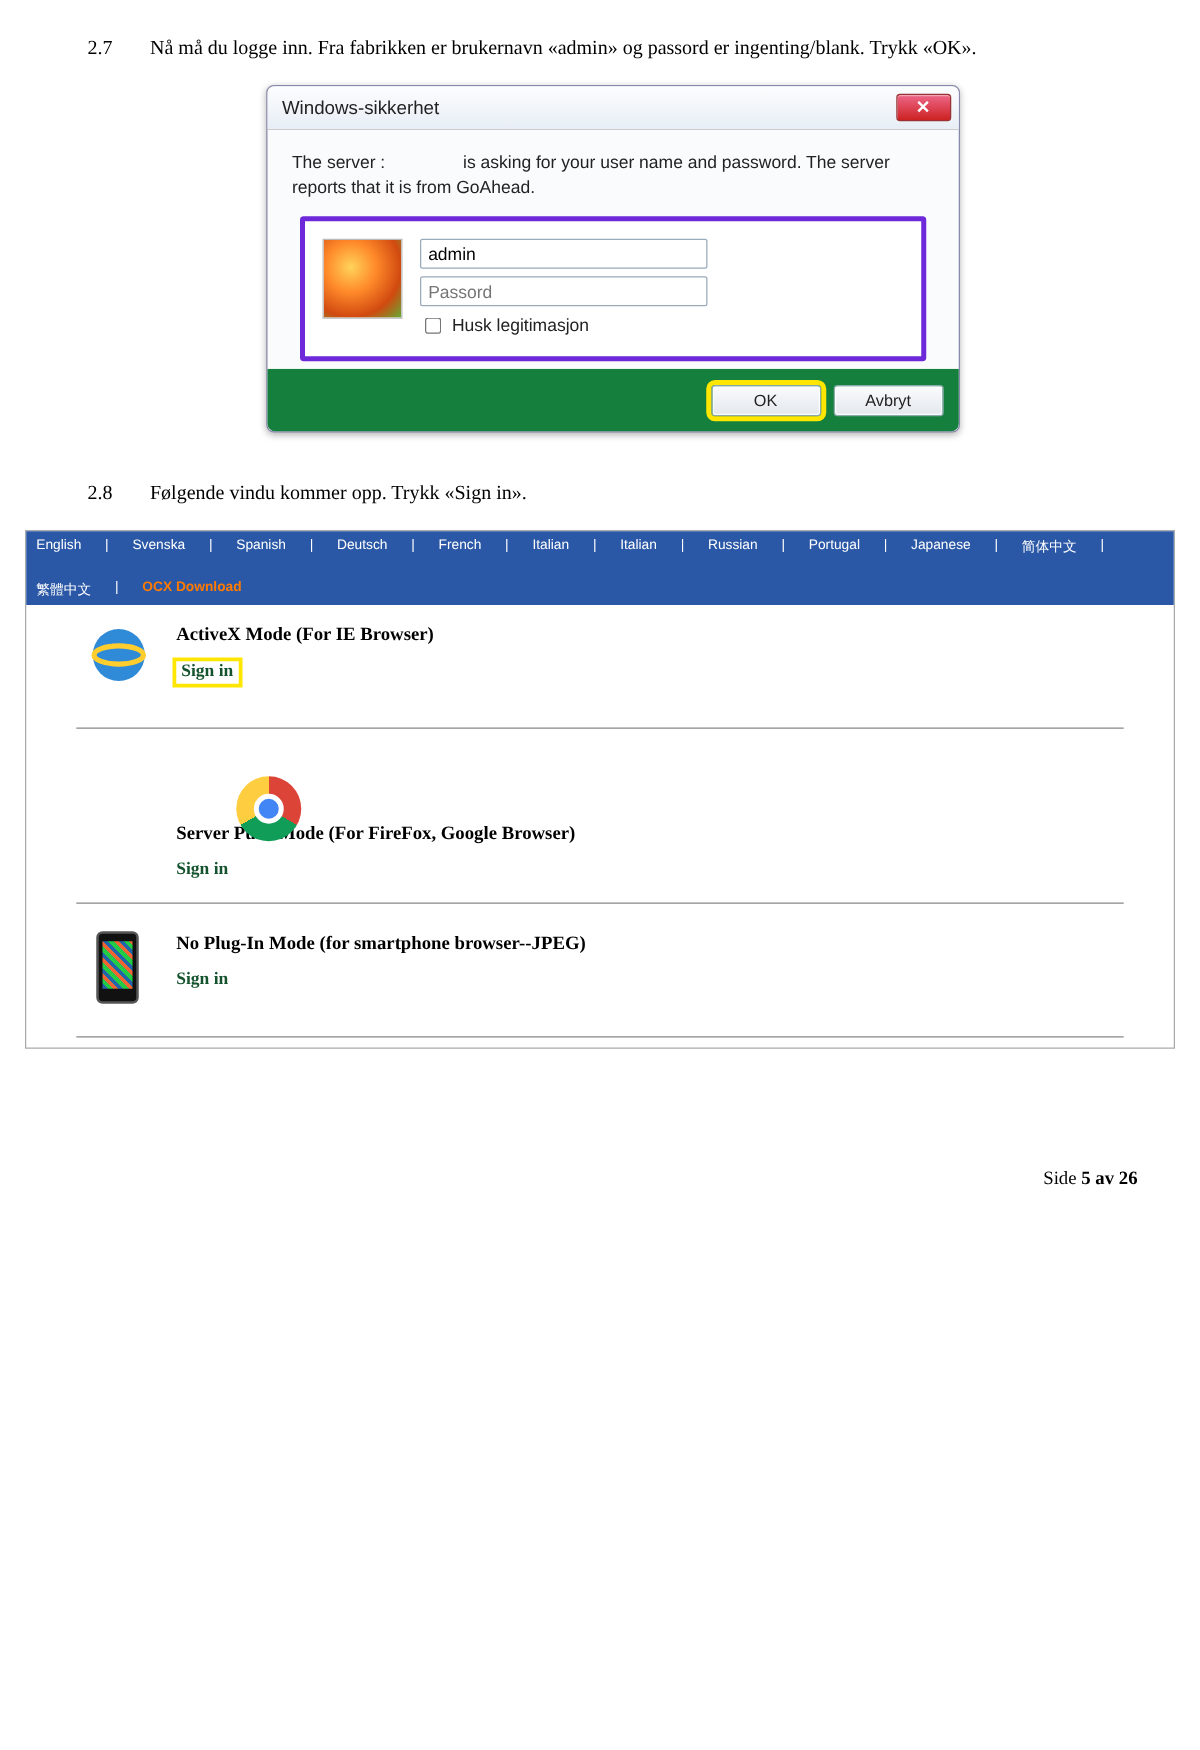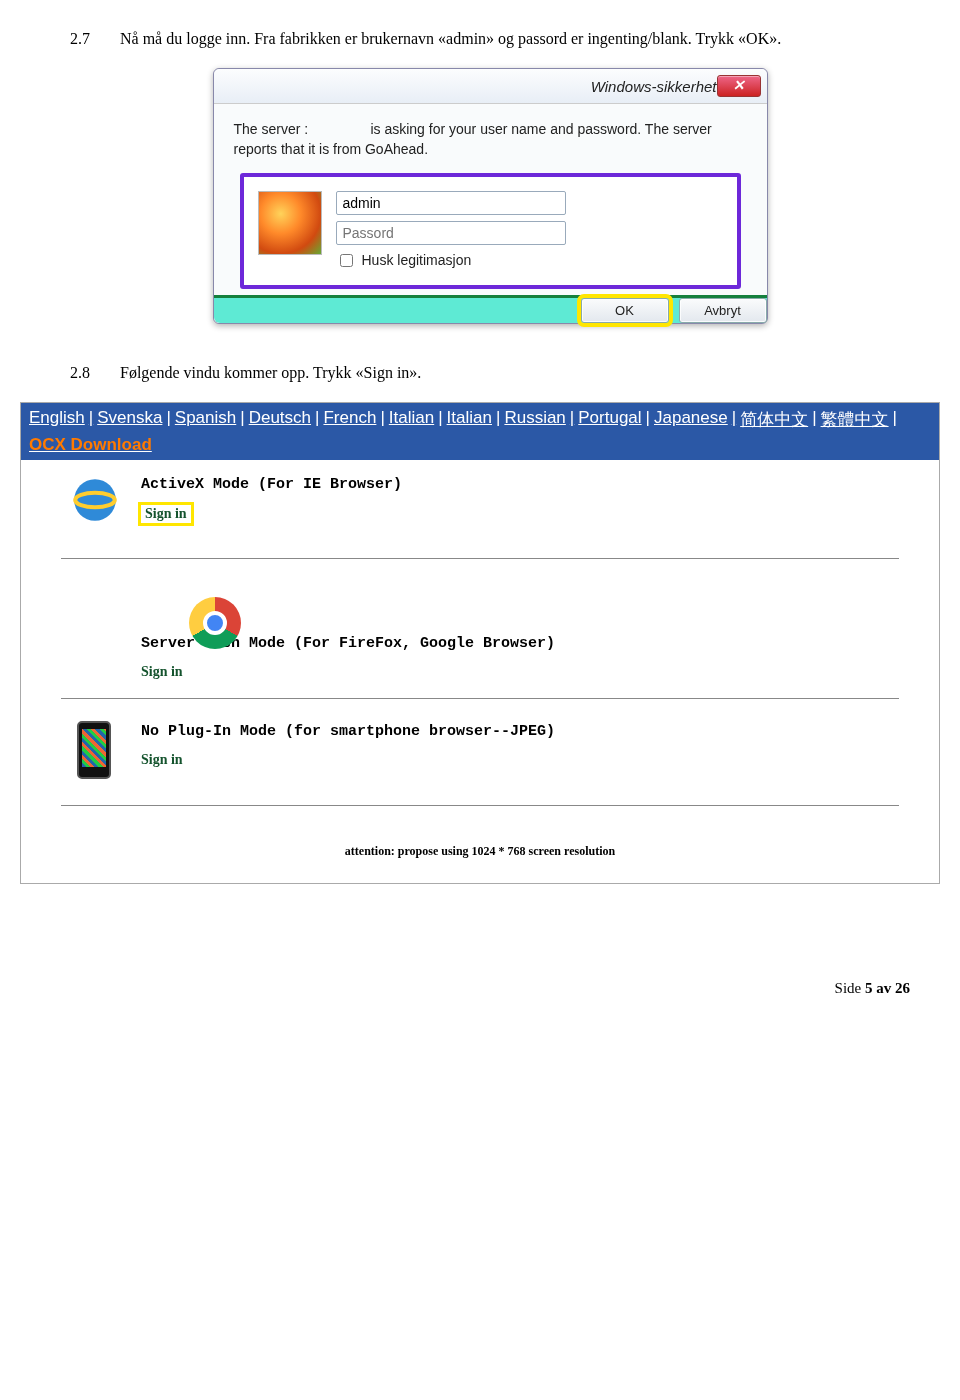--- a/index.html
+++ b/index.html
@@ -22,26 +22,25 @@
     border-radius: 6px;
     box-shadow: 0 2px 6px rgba(0,0,0,0.3);
     position: relative;
     font-family: "Segoe UI", Tahoma, sans-serif;
     font-size: 14px;
     color: #222;
   }
   .dialog-titlebar {
     display:flex;
     align-items:center;
-    justify-content:flex-end;
+    justify-content:space-between;
     padding: 6px 6px 6px 12px;
     border-bottom: 1px solid #ccc;
     background: linear-gradient(#fcfdfe,#e8eef6);
     border-radius: 6px 6px 0 0;
-    font-style: italic;
   }
   .dialog-titlebar .title { font-size: 15px; }
   .close-btn {
     width: 44px; height: 22px;
     background: linear-gradient(#e68,#c22);
     border: 1px solid #933;
     border-radius: 3px;
     color:#fff;
     text-align:center;
     line-height:18px;
@@ -69,23 +68,23 @@
   .cred-fields input[type="text"], .cred-fields input[type="password"]{
     width: 230px;
     font-family: "Segoe UI", Tahoma, sans-serif;
     font-size: 14px;
     padding: 3px 6px;
     border: 1px solid #9ab;
     border-radius: 2px;
   }
   .cred-fields label { display:flex; gap:6px; align-items:center; font-size:14px; }
   .dialog-footer {
-    background: #5eead4;
-    border-top: 3px solid #15803d;
-    padding: 0;
+    background: #15803d;
+    border-top: 1px solid #15803d;
+    padding: 12px;
     display:flex;
     justify-content:flex-end;
     gap: 10px;
     border-radius: 0 0 6px 6px;
   }
   .win-btn {
     min-width: 88px;
     padding: 4px 10px;
     background: linear-gradient(#fafbfc,#e3e8ee);
     border: 1px solid #8aa;
@@ -105,25 +104,24 @@
     margin: 0 -40px 0 -50px;
     border: 1px solid #aaa;
     font-family: Verdana, Arial, sans-serif;
     font-size: 12px;
     background:#fff;
   }
   .lang-bar {
     background: #2b58a6;
     color: #fff;
     padding: 5px 8px;
-    font-size: 17px;
+    font-size: 11px;
     display:flex;
     flex-wrap:wrap;
-    gap: 4px;
-    text-decoration: underline;
+    gap: 19px;
   }
   .lang-bar .lang { color:#fff; }
   .lang-bar .sep { color:#fff; }
   .lang-bar .ocx { color:#ff7a00; font-weight:bold; }
   .mode-block {
     padding: 16px 60px 10px 120px;
     position:relative;
     min-height: 90px;
   }
   .mode-icon {
@@ -132,21 +130,21 @@
     top: 14px;
     width: 52px;
     height: 52px;
   }
   .ie-icon { }
   .ie-icon svg { width:52px; height:52px; }
   .chrome-icon { border-radius:50%; background: conic-gradient(#db4437 0 120deg, #0f9d58 120deg 240deg, #ffcd40 240deg 360deg); position:relative;}
   .chrome-icon::after{content:"";position:absolute;inset:14px;border-radius:50%;background:#4285f4;border:4px solid #fff;}
   .phone-icon { width:34px; height:58px; left:56px; border:2px solid #555; border-radius:5px; background:#111;}
   .phone-icon::after{content:"";position:absolute;inset:6px 3px 10px 3px;background:repeating-linear-gradient(45deg,#26a,#26a 3px,#2c4 3px,#2c4 6px,#e63 6px,#e63 9px);} 
-  .mode-title { font-weight:bold; font-size: 15px; font-family: Liberation Mono, monospace; margin-bottom:12px;}
+  .mode-title { font-weight:bold; font-size: 15px; font-family: Liberation Serif, serif; margin-bottom:12px;}
   .signin { color:#14532d; font-weight:bold; font-size:14px; font-family:"Times New Roman",serif;}
   .signin-highlight { outline: 3px solid #ffe600; padding:1px 4px; display:inline-block;}
   hr.mode-sep { border:none; border-top:1px solid #888; margin: 8px 40px; }
   .attention { text-align:center; font-size:12px; font-weight:bold; font-family:"Times New Roman",serif; padding: 30px 0 24px 0;}
   .page-footer { text-align:right; font-size:15px; margin-top:96px; }
 </style>
 </head>
 <body>
 
 <p class="step-line">
@@ -242,19 +240,18 @@
   </div>
   <hr class="mode-sep">
 
   <div class="mode-block">
     <div class="mode-icon phone-icon"></div>
     <div class="mode-title">No Plug-In Mode (for smartphone browser--JPEG)</div>
     <span class="signin">Sign in</span>
   </div>
   <hr class="mode-sep">
 
-  <div class="attention">attention: propose using 1024 * 768 screen resolution</div>
 </div>
 
 <div class="page-footer">
   <span>Side</span>
   <b>5 av 26</b>
 </div>
 
 </body></html>

